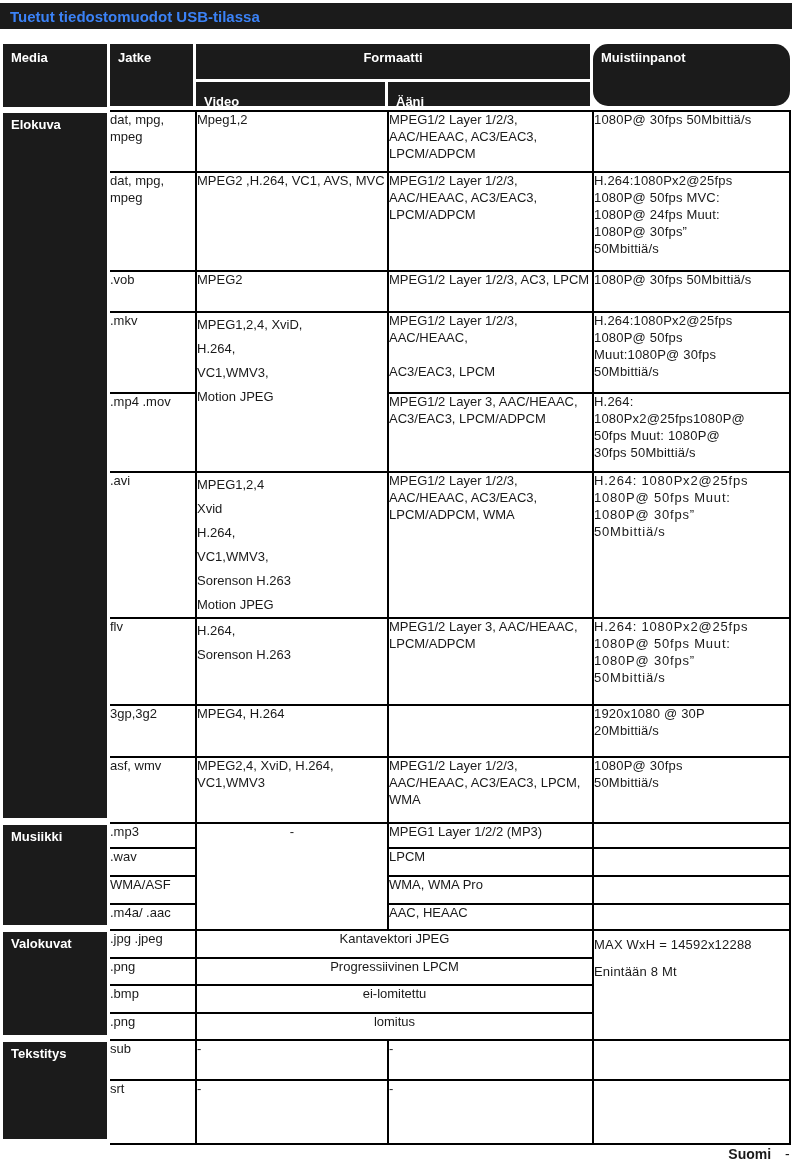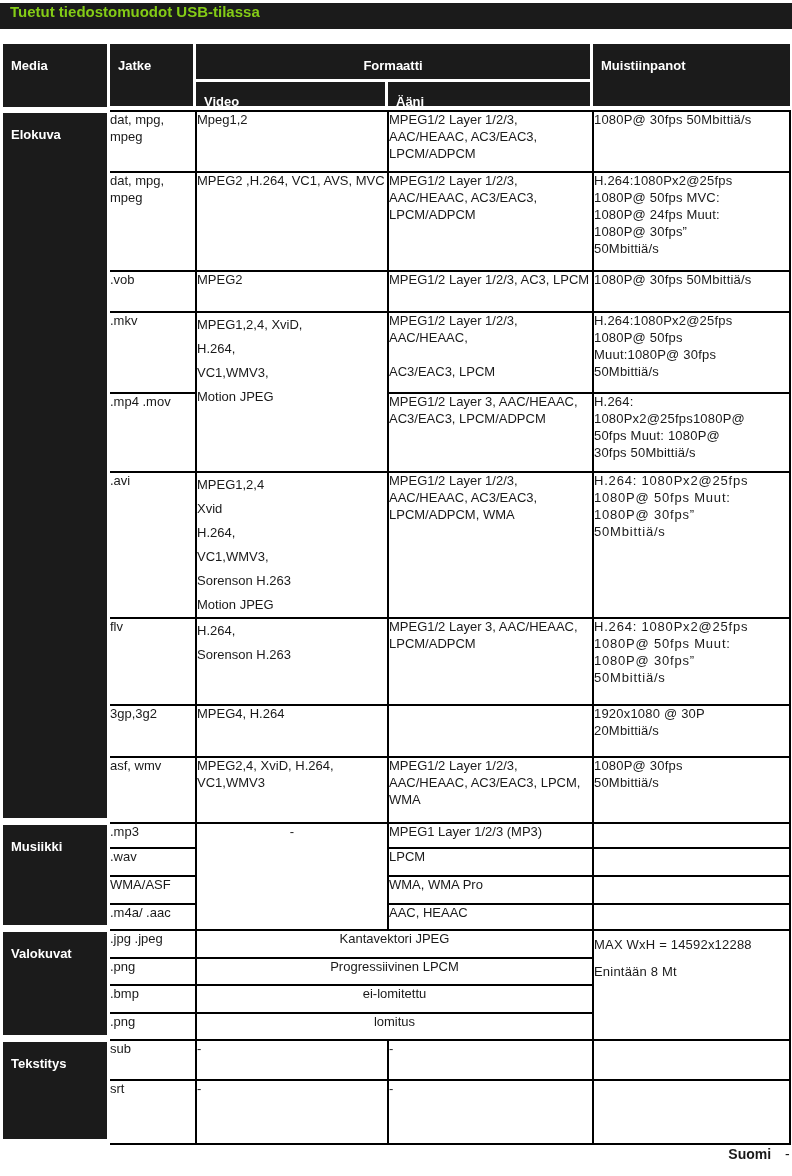--- a/index.html
+++ b/index.html
@@ -2,46 +2,46 @@
 <html style="--bar: #1b1b1b; --border: #000000;"><head>
 <meta charset="utf-8">
 <style>
   html,body{margin:0;padding:0;}
   body{
     width:792px;height:1176px;position:relative;background:#fff;color:#1a1a1a;
     font-family:"Liberation Sans", sans-serif;
   }
   .titlebar{
     position:absolute;left:0;top:3px;width:792px;height:26px;box-sizing:border-box;
-    background:var(--bar,#1b1b1b);color:#84cc16;font-weight:bold;font-size:15px;
-    display:flex;padding-left:10px;
+    background:var(--bar,#1b1b1b);color:#3b82f6;font-weight:bold;font-size:15px;
+    display:flex;align-items:center;padding-left:10px;
   }
   table.fmt{
     position:absolute;left:3px;top:44px;width:787px;
     border-collapse:collapse;table-layout:fixed;
     font-size:13px;line-height:1.3;color:#1a1a1a;
   }
   table.fmt td{vertical-align:top;padding:0;box-sizing:border-box;}
   
   td.h{border:none;position:relative;background:#fff;}
   .hblk{
     position:absolute;inset:0 3px 4px 0;background:var(--bar,#1b1b1b);
-    color:#fff;font-weight:bold;padding:14px 8px;box-sizing:border-box;font-size:13px;
+    color:#fff;font-weight:bold;padding:6px 8px;box-sizing:border-box;font-size:13px;
   }
   .hblk.center{text-align:center;inset:0 3px 3px 0;}
   .hblk.sub{padding:12px 8px;}
-  .hblk.last{inset:0 0 4px 0;}
+  .hblk.last{inset:0 0 4px 0;border-radius:15px;}
   
   td.c{
     border:2px solid var(--border,#000);padding:5px 8px;white-space:pre-line;overflow:hidden;
   }
   td.ext{border-left:none;}
   td.mcell{border:none;position:relative;}
   .mblk{position:absolute;inset:2px 3px 5px 0;background:var(--bar,#1b1b1b);}
-  .mlabel{display:block;padding:14px 8px;color:#fff;font-weight:bold;font-size:13px;}
+  .mlabel{display:block;padding:4px 8px;color:#fff;font-weight:bold;font-size:13px;}
   td.vspaced{line-height:24px;}
   td.notes{letter-spacing:0.2px;}
   td.tracked{letter-spacing:0.8px;}
   td.dash{text-align:center;vertical-align:middle;}
   td.fmtcell{text-align:center;vertical-align:middle;}
   td.pnotes{line-height:27px;letter-spacing:0.2px;}
   .footer{
     position:absolute;left:0;top:1146px;width:792px;text-align:right;font-size:14px;color:#1a1a1a;padding-left:18px;
   }
   .footer .lang{font-weight:bold;}
@@ -176,21 +176,21 @@
   </tr>
 
   <tr style="height:25px">
     <td class="mcell" rowspan="4">
           <div class="mblk">
             <span class="mlabel">Musiikki</span>
           </div>
         </td>
     <td class="c ext">.mp3</td>
     <td class="c dash" rowspan="4">-</td>
-    <td class="c">MPEG1 Layer 1/2/3 (MP3)</td>
+    <td class="c">MPEG1 Layer 1/2/2 (MP3)</td>
     <td class="c notes"></td>
   </tr>
   <tr style="height:28px">
     <td class="c ext">.wav</td>
     <td class="c">LPCM</td>
     <td class="c notes"></td>
   </tr>
   <tr style="height:28px">
     <td class="c ext">WMA/ASF</td>
     <td class="c">WMA, WMA Pro</td>

